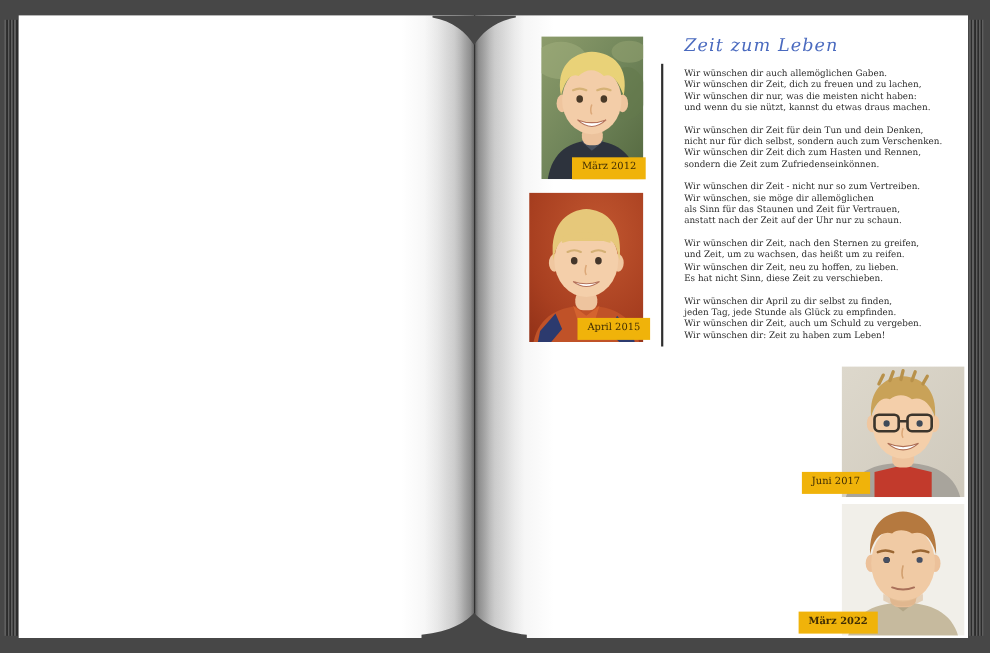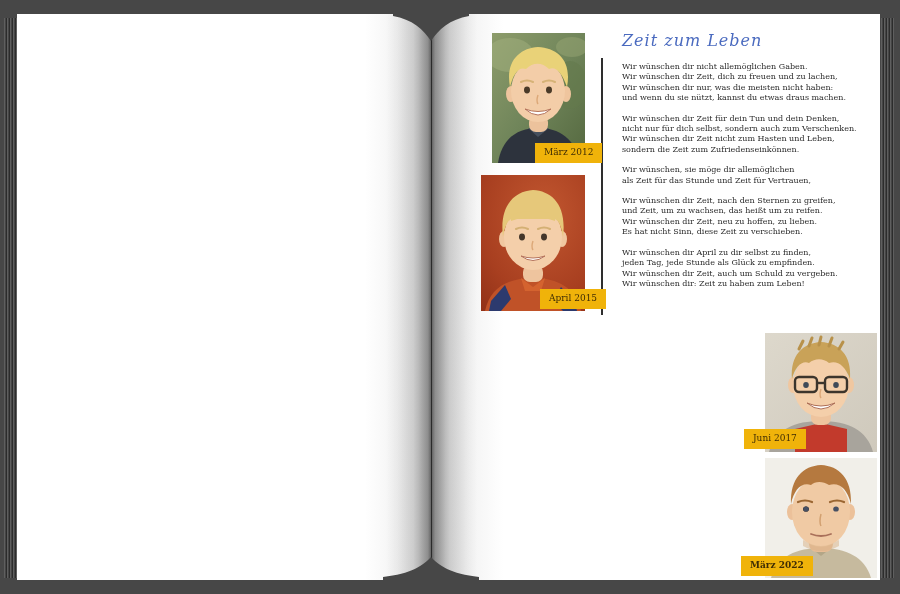--- a/index.html
+++ b/index.html
@@ -37,21 +37,21 @@
   .poem-line { display:block; white-space:nowrap; }
 
   .photo { position:absolute; overflow:hidden; }
   .photo svg { display:block; width:100%; height:100%; }
   .photo-1 { left:60px;  top:19px;  width:93px;  height:130px; }
   .photo-2 { left:49px;  top:161px; width:104px; height:136px; }
   .photo-3 { left:333px; top:319px; width:112px; height:119px; }
   .photo-4 { left:333px; top:444px; width:112px; height:120px; }
 
   .date-label { position:absolute; z-index:5; padding:4px 9px; font-size:9px; line-height:1.3;
-                white-space:nowrap;margin-left:15px; }
+                white-space:nowrap; }
   .label-1 { left:88px;  top:129px; }
   .label-2 { left:93px;  top:275px; }
   .label-3 { left:297px; top:415px; }
   .label-4 { left:294px; top:542px;font-weight:bold; }
 </style>
 </head>
 <body>
 
 <div class="stage" style="background: rgb(71, 71, 71);">
 
@@ -61,34 +61,36 @@
   <div class="page page-left"></div>
 
   <div class="page page-right">
 
     <div class="title" style="color: rgb(74, 106, 191);">Zeit zum Leben</div>
 
     <div class="divider"></div>
 
     <div class="poem">
         <p class="stanza">
-          <span class="poem-line">Wir wünschen dir nicht allemöglichen Gaben.</span>
+          <span class="poem-line">Wir wünschen dir auch allemöglichen Gaben.</span>
           <span class="poem-line">Wir wünschen dir Zeit, dich zu freuen und zu lachen,</span>
           <span class="poem-line">Wir wünschen dir nur, was die meisten nicht haben:</span>
           <span class="poem-line">und wenn du sie nützt, kannst du etwas draus machen.</span>
         </p>
         <p class="stanza">
           <span class="poem-line">Wir wünschen dir Zeit für dein Tun und dein Denken,</span>
           <span class="poem-line">nicht nur für dich selbst, sondern auch zum Verschenken.</span>
-          <span class="poem-line">Wir wünschen dir Zeit nicht zum Hasten und Leben,</span>
+          <span class="poem-line">Wir wünschen dir Zeit dich zum Hasten und Rennen,</span>
           <span class="poem-line">sondern die Zeit zum Zufriedenseinkönnen.</span>
         </p>
         <p class="stanza">
+          <span class="poem-line">Wir wünschen dir Zeit - nicht nur so zum Vertreiben.</span>
           <span class="poem-line">Wir wünschen, sie möge dir allemöglichen</span>
-          <span class="poem-line">als Zeit für das Stunde und Zeit für Vertrauen,</span>
+          <span class="poem-line">als Sinn für das Staunen und Zeit für Vertrauen,</span>
+          <span class="poem-line">anstatt nach der Zeit auf der Uhr nur zu schaun.</span>
         </p>
         <p class="stanza">
           <span class="poem-line">Wir wünschen dir Zeit, nach den Sternen zu greifen,</span>
           <span class="poem-line">und Zeit, um zu wachsen, das heißt um zu reifen.</span>
           <span class="poem-line">Wir wünschen dir Zeit, neu zu hoffen, zu lieben.</span>
           <span class="poem-line">Es hat nicht Sinn, diese Zeit zu verschieben.</span>
         </p>
         <p class="stanza">
           <span class="poem-line">Wir wünschen dir April zu dir selbst zu finden,</span>
           <span class="poem-line">jeden Tag, jede Stunde als Glück zu empfinden.</span>

